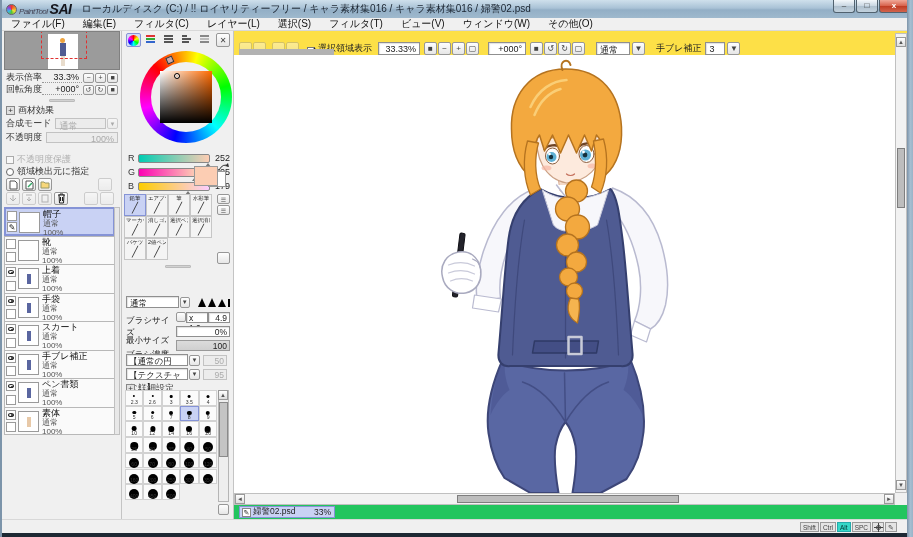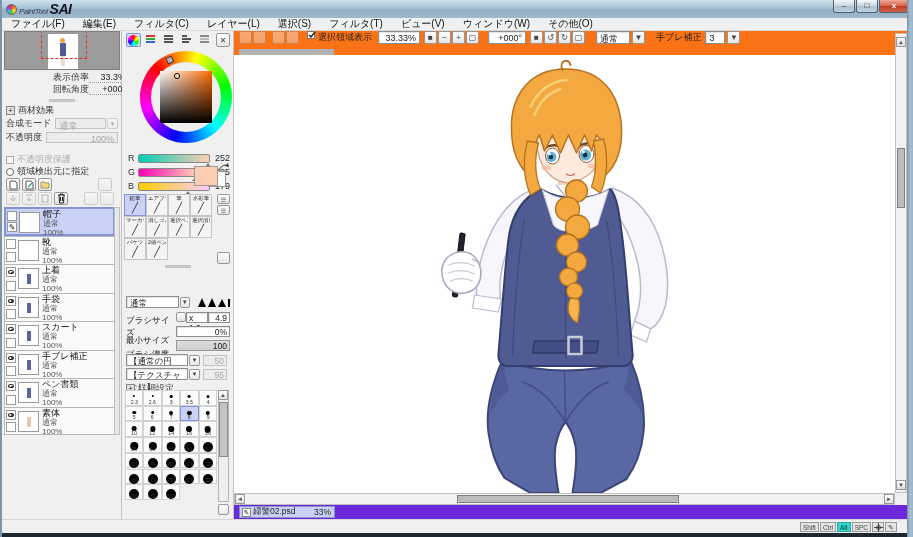--- a/index.html
+++ b/index.html
@@ -39,21 +39,21 @@
   .sep-grip { position:absolute; left:50%; transform:translateX(-50%); width:26px; height:3px;
     background:#d2d2d2; border:1px solid #bbb; border-radius:1px; }
 
   
   #left-panel { position:absolute; left:0; top:31px; width:120px; height:488px; background:#f0f0f0;
     border-right:1px solid #c4c4c4; }
   #navigator { position:absolute; left:2px; top:0; width:116px; height:39px; background:#9b9b9b; overflow:hidden;
     border:1px solid #808080; }
   #nav-page { position:absolute; left:43px; top:2px; width:30px; height:35px; background:#fff; }
   #nav-view-rect { position:absolute; left:36px; top:-2px; width:46px; height:29px; border:1px dashed #e03030; }
-  .nav-row { position:absolute; left:4px; width:112px; height:11px; display:flex; align-items:center;margin-left:47px; }
+  .nav-row { position:absolute; left:4px; width:112px; height:11px; display:flex; align-items:center; }
   .nav-row .v { flex:1; text-align:right; padding-right:3px; border-bottom:1px dotted #999; }
   .mini-btn { width:11px; height:10px; margin-left:1px; font-size:7px; }
   .lp-row { position:absolute; left:4px; width:112px; display:flex; align-items:center; }
   .chk { width:8px; height:8px; border:1px solid #aaa; background:#f8f8f8; margin-right:3px; }
   .radio { width:8px; height:8px; border:1px solid #666; border-radius:50%; background:#fff; margin-right:3px; }
   .plus-box { width:9px; height:9px; border:1px solid #888; background:#e0e0e0; color:#333; font-size:8px;
     line-height:7px; text-align:center; margin-right:3px; }
   .icon13 { width:14px; height:13px; margin-right:2px; }
 
   
@@ -107,31 +107,31 @@
   .drop-btn { width:11px; height:11px; margin-left:1px; font-size:6px; }
   #size-grid { position:absolute; left:3px; top:359px; width:92px; }
   .scell { position:absolute; width:18.4px; height:15.7px; border:1px solid #d2d2d2; background:#fbfbfb; }
   .scell.sel { background:#c9d2f4; border:1px solid #8593d6; }
   .scell .dot { position:absolute; left:50%; top:4px; transform:translateX(-50%); background:#000; border-radius:50%; }
   .scell .sv { position:absolute; bottom:0; width:100%; text-align:center; font-size:6px; color:#333; transform:scale(.85); }
   .vscroll { position:absolute; background:#eee; border:1px solid #b5b5b5; }
   .vthumb { position:absolute; left:0; width:100%; background:#c4c4c4; border:1px solid #8a8a8a; }
 
   
-  #canvas-toolbar { position:absolute; left:232px; top:31px; width:673px; height:24px; background:#f97316; display:flex; align-items:flex-start; }
+  #canvas-toolbar { position:absolute; left:232px; top:31px; width:673px; height:24px; background:#fde047; display:flex; align-items:flex-end; }
   #canvas-toolbar .tb-btn { width:13px; height:13px; margin-right:1px; }
   #canvas-top-strip { position:absolute; left:237px; top:49px; width:95px; height:6px; background:#b2b2b2; }
   #canvas { position:absolute; left:232px; top:55px; width:661px; height:438px; background:#fff; overflow:hidden; }
   #vscrollbar { position:absolute; left:893px; top:33px; width:12px; height:460px; background:#f2f2f2; border:1px solid #c0c0c0; }
   #hscrollbar { position:absolute; left:232px; top:493px; width:661px; height:12px; background:#f2f2f2; border:1px solid #c0c0c0; }
   .sbtn { position:absolute; width:10px; height:10px; background:linear-gradient(#fff,#ddd); border:1px solid #999; font-size:6px; line-height:9px; text-align:center; color:#555; }
   .sthumb { background:#bdbdbd; border:1px solid #7e7e7e; position:absolute; }
 
   
-  #tabbar { position:absolute; left:232px; top:505px; width:673px; height:14px; background:#6d28d9; }
+  #tabbar { position:absolute; left:232px; top:505px; width:673px; height:14px; background:#22c55e; }
   #doc-tab { position:absolute; left:5px; top:1px; width:96px; height:12px; background:#c9d2f4; border:1px solid #8593d6;
     display:flex; align-items:center; font-size:8.5px; }
   #doc-tab .dt-ic { width:9px; height:9px; background:#fff; border:1px solid #888; margin:0 2px; font-size:7px; line-height:8px; text-align:center; }
   #doc-tab .dt-zoom { margin-left:auto; padding-right:3px; }
   #statusbar { position:absolute; left:0; top:519px; width:905px; height:14px; background:#f0f0f0; border-top:1px solid #d8d8d8;
     display:flex; align-items:center; justify-content:flex-end; }
   #statusbar .mem { font-size:9px; color:#333; margin-right:6px; }
   .modkey { font-size:6.5px; border:1px solid #9a9a9a; background:#e4e4e4; color:#444; padding:0 2px; height:10px; line-height:9px; margin-right:1px; }
   .modkey.on { background:#35d8c8; color:#033; border-color:#2aa; }
   .stat-ic { width:12px; height:10px; border:1px solid #9a9a9a; background:#e4e4e4; margin-right:1px; font-size:7px; line-height:9px; text-align:center; color:#444; }
@@ -143,20 +143,21 @@
 <body>
 
 <div id="win">
 
   <div id="titlebar">
     <div id="logo">
       <span class="swirl"></span>
       <span class="p1">PaintTool</span>
       <span class="p2">SAI</span>
     </div>
+    <span id="title-text">ローカルディスク (C:) / !! ロイヤリティーフリー / キャラ素材集016 / キャラ素材集016 / 婦警02.psd</span>
     <div id="win-controls">
       <div class="winbtn">–</div>
       <div class="winbtn">□</div>
       <div class="winbtn close">x</div>
     </div>
   </div>
 
   <div id="menubar">
       <div class="menu-item">ファイル(F)</div>
       <div class="menu-item">編集(E)</div>

